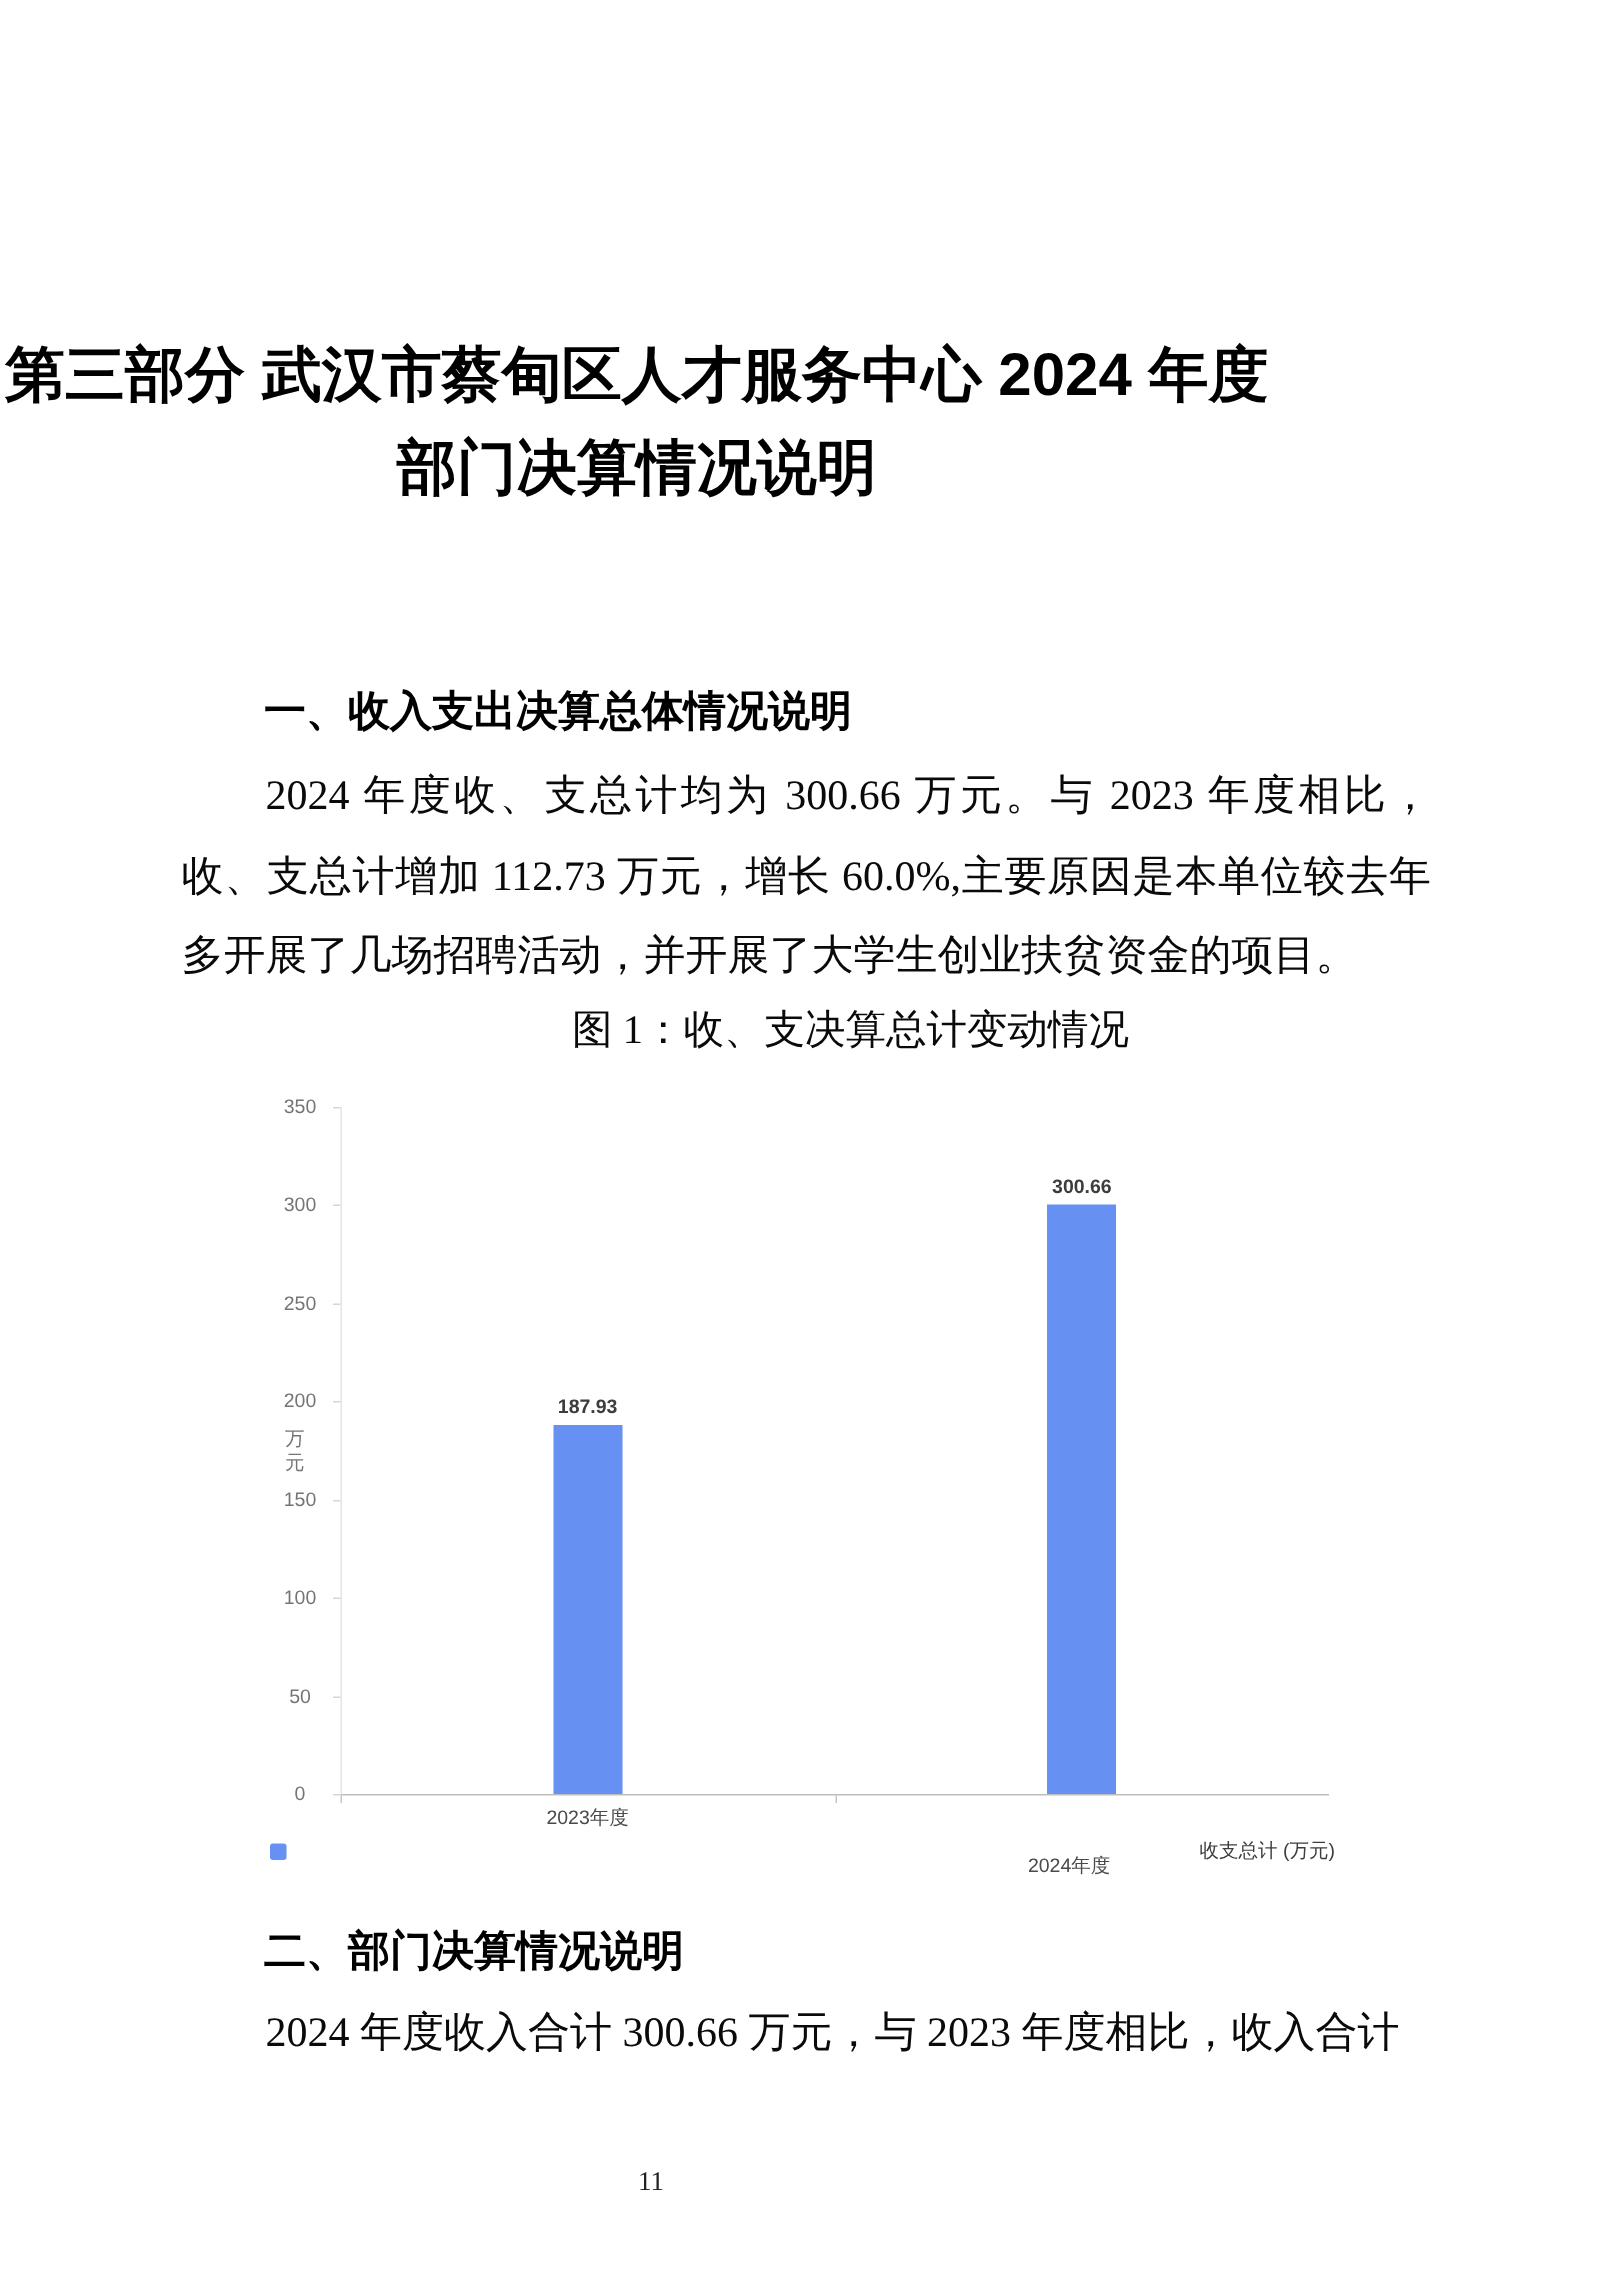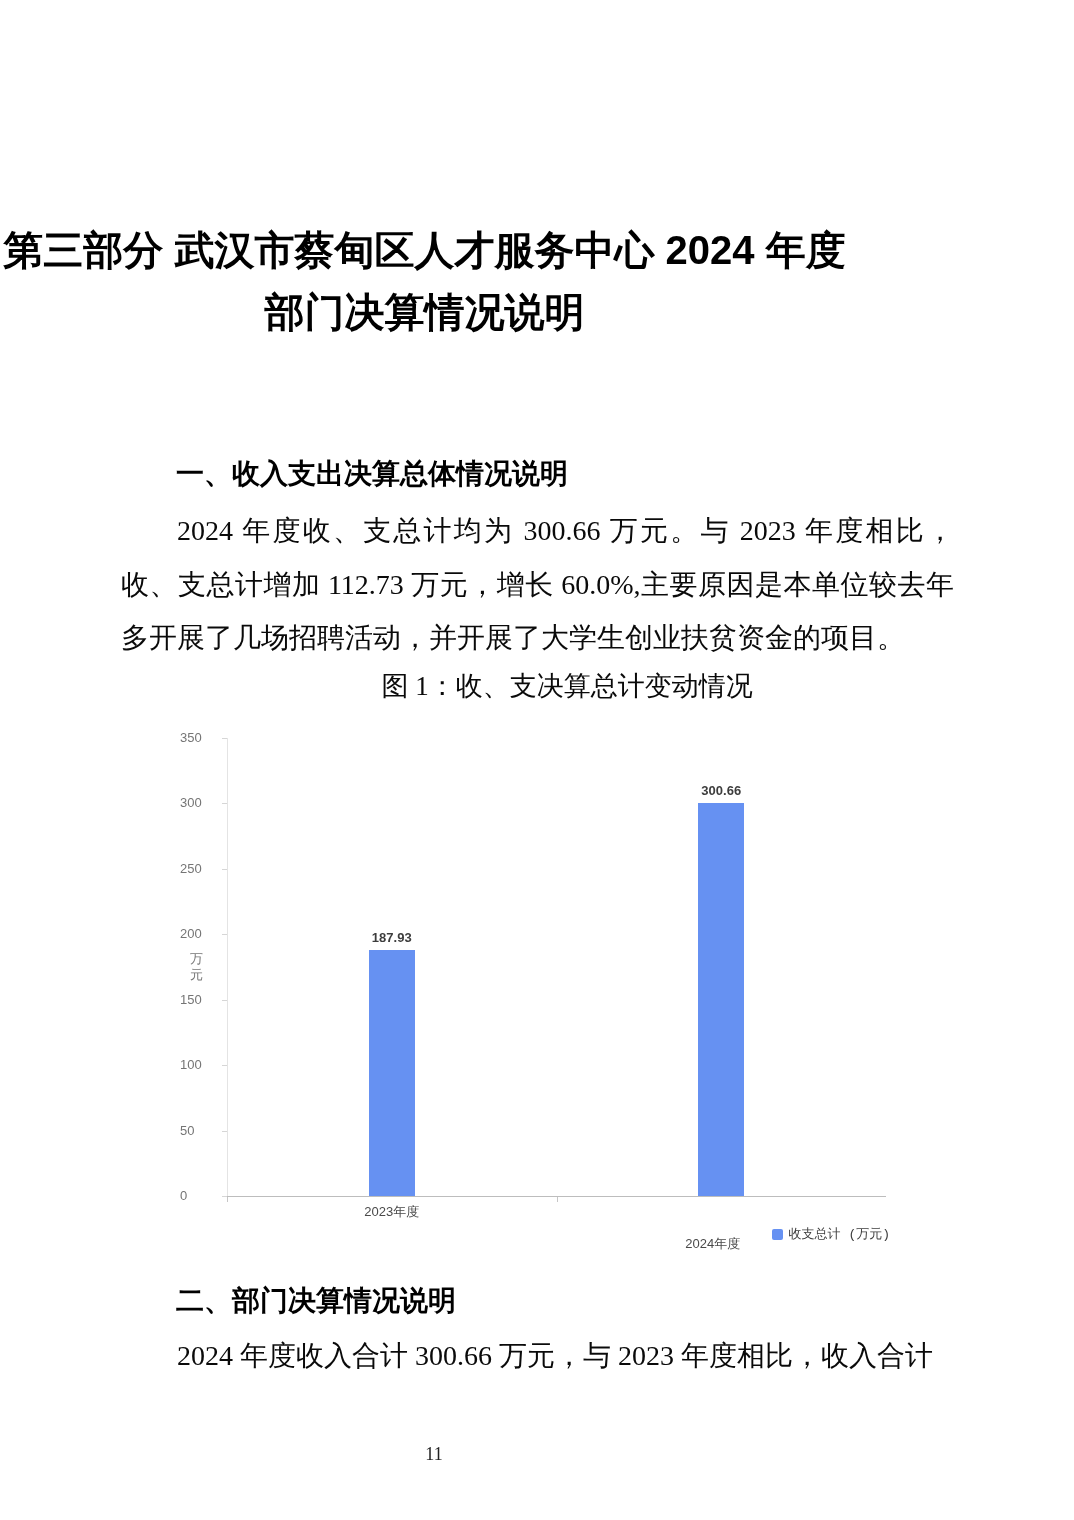--- a/index.html
+++ b/index.html
@@ -32,30 +32,30 @@
     font-size:27px;color:#0a0a0a;
   }
 
   
   .chart{
     position:absolute;left:180px;top:720px;width:710px;height:545px;
     font-family:"Liberation Sans","DejaVu Sans",sans-serif;background:#fff;
   }
   .y-axis-line{position:absolute;left:47px;top:18px;width:1px;height:458px;background:#e4e4e4;}
   .x-axis-line{position:absolute;left:47px;top:476px;width:659px;height:1px;background:#bdbdbd;}
-  .ytick-label{position:absolute;left:0;width:40px;text-align:left;font-size:13px;color:#757575;line-height:16px;}
+  .ytick-label{position:absolute;left:0;width:40px;text-align:center;font-size:13px;color:#757575;line-height:16px;}
   .ytick-stub{position:absolute;left:42px;width:5px;height:1px;background:#d6d6d6;}
   .xtick{position:absolute;top:477px;width:1px;height:5px;background:#c6c6c6;}
   .bar{position:absolute;width:46px;}
   .bar-value{position:absolute;width:120px;text-align:center;font-size:13px;font-weight:bold;color:#3d3d3d;line-height:16px;}
   .cat-label{position:absolute;top:484px;text-align:center;font-size:13px;color:#4a4a4a;line-height:16px;}
   .y-unit{position:absolute;left:8px;top:231px;width:15px;line-height:16px;font-size:13px;color:#757575;text-align:right;word-break:break-all;}
   .legend{
-    position:absolute;left:0;top:505px;width:710px;display:flex;align-items:center;justify-content:flex-end;gap:6px;
-    font-size:13px;color:#3d3d3d;font-family:Liberation Mono, monospace;
+    position:absolute;left:0;top:505px;width:710px;display:flex;align-items:center;justify-content:space-between;gap:6px;
+    font-size:13px;color:#3d3d3d;
   }
   .legend-swatch{width:11px;height:11px;border-radius:2px;display:inline-block;background:#6691f2;}
 
   .page-number{
     position:absolute;top:1444px;left:0;width:868px;text-align:center;
     font-size:18px;color:#222;
   }
 </style>
 </head>
 <body>

